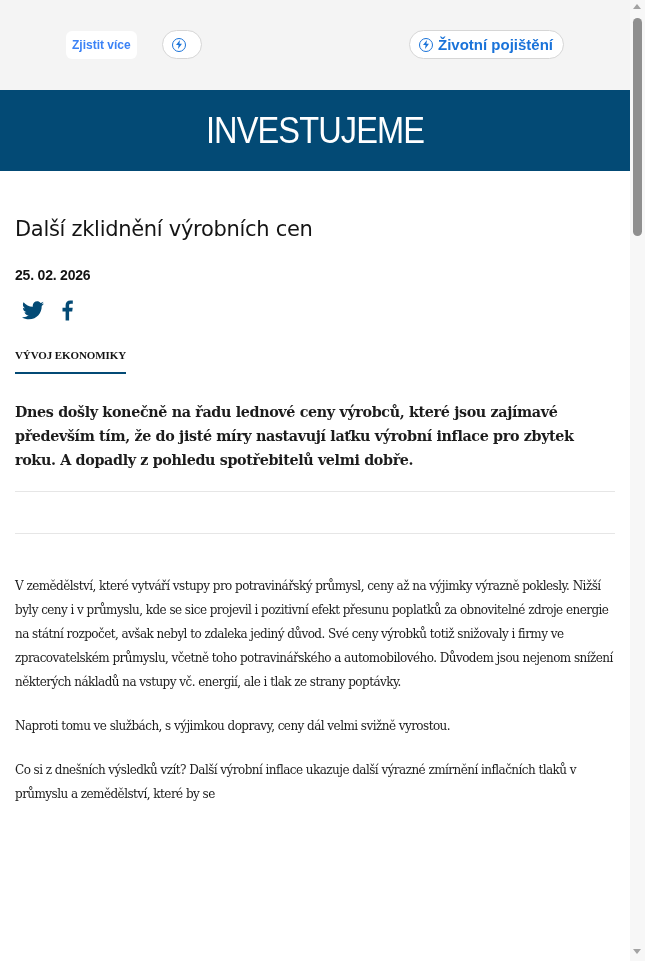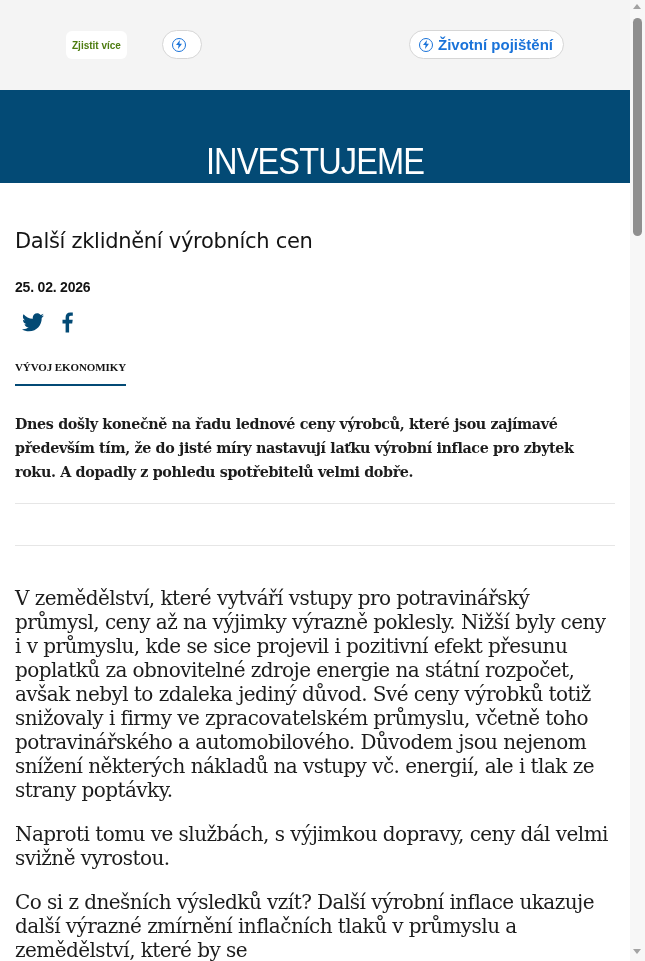--- a/index.html
+++ b/index.html
@@ -12,48 +12,48 @@
     .ticker-bar { height: 45px; background: #141414; position: relative; }
     .ticker { position: absolute; top: 0; height: 45px; display: flex; align-items: center; font-size: 12.5px; font-weight: bold; color: #ffffff; letter-spacing: -0.2px; }
     .ticker .chg { color: #1a6a9a; font-weight: normal; margin-left: 8px; }
     .ticker-eur { left: 168px; }
     .ticker-usd { left: 319px; }
     .hamburger { position: absolute; left: 597px; top: 13px; width: 20px; height: 18px; cursor: pointer; }
     .hamburger span { display: block; height: 2.5px; background: #ffffff; margin-bottom: 4.5px; }
 
     
     .learn-strip { height: 90px; background: #f4f4f4; position: relative; }
-    .learn-label { position: absolute; left: 66px; top: 76px; height: 28px; padding: 0 6px; background: #ffffff; border-radius: 6px; display: flex; align-items: center; font-size: 10px; color: #4d7c0f; font-weight: bold; }
+    .learn-label { position: absolute; left: 66px; top: 76px; height: 28px; padding: 0 6px; background: #ffffff; border-radius: 6px; display: flex; align-items: center; font-size: 12px; color: #3b82f6; font-weight: bold; }
     .learn-label { top: 31px; }
     .pill { position: absolute; top: 30px; height: 29px; padding: 0 10px 0 9px; border: 1px solid #d6d6d6; border-radius: 15px; background: #ffffff; display: flex; align-items: center; font-size: 15px; font-weight: bold; color: #1a73d9; cursor: pointer; }
     .pill .bolt { width: 14px; height: 14px; border: 1.6px solid #1a73d9; border-radius: 50%; margin-right: 5px; position: relative; display: inline-flex; align-items: center; justify-content: center; }
     .pill .bolt svg { width: 8px; height: 9px; }
     .pill-finance { left: 162px; }
     .pill-life { left: 409px; }
 
     
-    .brand-banner { height: 93px; background: #034a75; display: flex; align-items: flex-end; justify-content: center; }
+    .brand-banner { height: 81px; background: #034a75; display: flex; align-items: center; justify-content: center; }
     .brand-logo { color: #ffffff; font-family: "Liberation Sans", sans-serif; font-size: 37px; letter-spacing: -1px; font-weight: normal; transform: scaleX(0.88); transform-origin: center; }
 
     
     .article { padding: 0 15px; }
     .article-title { margin-top: 44px; font-size: 23px; font-weight: normal; color: #141414; letter-spacing: -0.3px; line-height: 28px; font-family: "DejaVu Sans", sans-serif; font-size: 21px; }
     .article-date { margin-top: 24px; font-size: 14px; color: #141414; font-weight: bold; letter-spacing: -0.2px; }
     .share-row { margin-top: 14px; display: flex; align-items: center; height: 26px; }
     .share-btn { display: inline-flex; align-items: center; justify-content: center; cursor: pointer; }
     .share-twitter { margin-left: 6px; width: 24px; height: 22px; }
     .share-facebook { margin-left: 15px; width: 14px; height: 24px; }
 
     .category { margin-top: 26px; display: inline-block; font-size: 11px; font-weight: bold; color: #141414; letter-spacing: -0.1px; padding-bottom: 11px; border-bottom: 2px solid #034a75; cursor: pointer; font-family: Liberation Serif, serif; }
 
     .perex { margin-top: 26px; font-family: "DejaVu Serif", serif; font-size: 14.3px; font-weight: bold; color: #1c1c1c; line-height: 24px; letter-spacing: -0.35px; }
     .divider { border: 0; border-top: 1px solid #e6e6e6; margin-top: 19px; }
     .divider-2 { margin-top: 41px; }
 
-    .body-text { margin-top: 40px; font-family: "DejaVu Serif", serif; font-size: 20px; color: #1c1c1c; line-height: 24px; letter-spacing: -0.55px; }
+    .body-text { margin-top: 40px; font-family: "DejaVu Serif", serif; font-size: 12px; color: #1c1c1c; line-height: 24px; letter-spacing: -0.55px; }
     .body-text p { margin-bottom: 20px; }
 
     
     .scrollbar { position: absolute; left: 630px; top: 0; width: 15px; height: 961px; background: #f7f7f7; cursor: pointer; }
     .scroll-up { position: absolute; left: 3px; top: 4px; width: 0; height: 0; border-left: 4.5px solid transparent; border-right: 4.5px solid transparent; border-bottom: 5px solid #a3a3a3; }
     .scroll-down { position: absolute; left: 3px; top: 949px; width: 0; height: 0; border-left: 4.5px solid transparent; border-right: 4.5px solid transparent; border-top: 5px solid #a3a3a3; }
     .scroll-thumb { position: absolute; left: 3px; top: 18px; width: 9px; height: 218px; background: #8f8f8f; border-radius: 5px; }
   </style>
 </head>
 <body>

